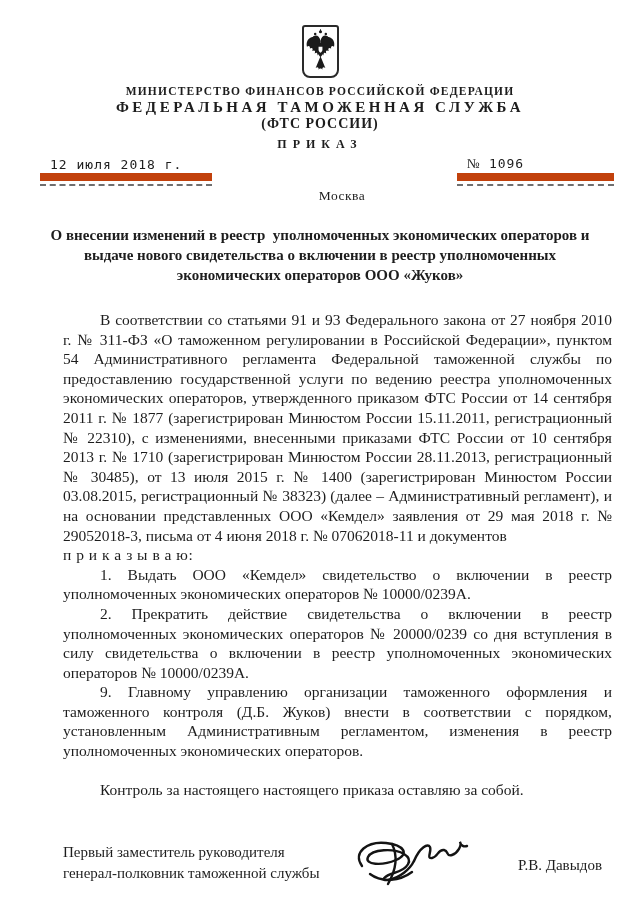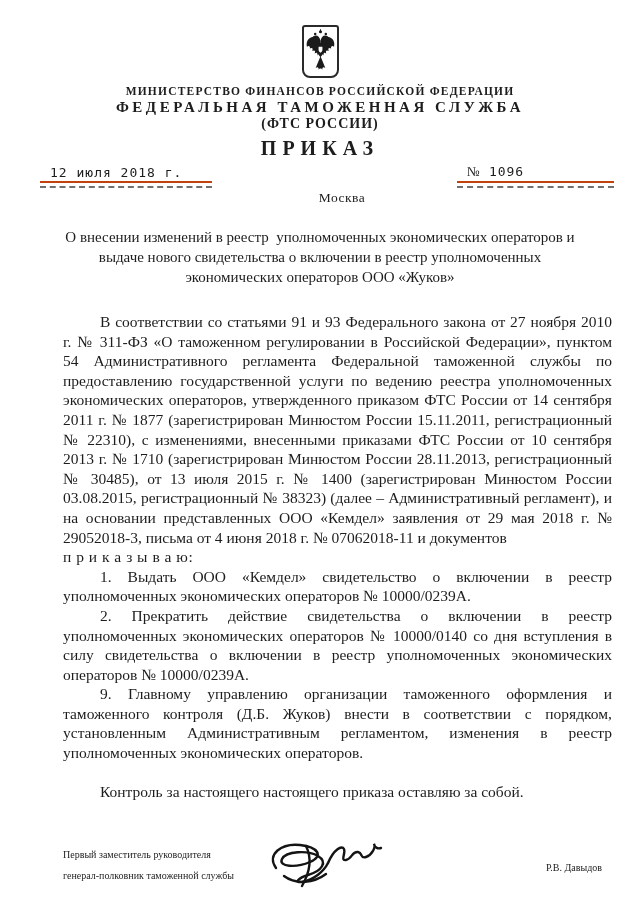--- a/index.html
+++ b/index.html
@@ -41,35 +41,35 @@
   .hdr-abbr{
     text-align:center;
     font-weight:bold;
     font-size:14px;
     letter-spacing:1px;
   }
   .hdr-doctype{
     margin-top:5px;
     text-align:center;
     font-weight:bold;
-    font-size:20px;
+    font-size:12px;
     letter-spacing:6px;
   }
   
   .dateline{
     display:flex;
     justify-content:space-between;
     align-items:flex-end;
     padding:4px 26px 0 40px;
   }
   .field{position:relative;}
   .field-text{
     display:block;
     padding:0 12px 1px 10px;
-    border-bottom:2px solid #c2410c;
+    border-bottom:8px solid #c2410c;
     font-family:"DejaVu Sans Mono", monospace;
     font-size:13px;
     letter-spacing:1px;
     white-space:nowrap;
   }
   .field-dash{
     height:2px;
     border-bottom:2px dashed #6f6f6f;
     margin-top:1px;
   }
@@ -84,21 +84,21 @@
     text-align:center;
     font-size:13.5px;
     margin-top:2px;
     letter-spacing:0.5px;
     padding-left:44px;
   }
   
   .doc-title{
     margin-top:21px;
     text-align:center;
-    font-weight:normal;
+    font-weight:bold;
     font-size:15px;
     line-height:20px;
     padding:0 18px;
   }
   
   .content{
     margin-top:25px;
     padding:0 28px 0 63px;
     font-size:15.5px;
     line-height:19.6px;
@@ -110,21 +110,21 @@
     text-indent:0;
     letter-spacing:0.5px;
   }
   .control-par{margin-top:19.6px !important;}
   
   .sign-row{
     margin-top:42px;
     padding:0 38px 0 63px;
     display:flex;
     align-items:flex-start;
-    font-size:10px;
+    font-size:15px;
     line-height:21.5px;
   }
   .sign-position{white-space:nowrap;}
   .sign-scribble{
     margin:-6px 0 0 28px;
     flex:0 0 auto;
   }
   .sign-name{
     margin-left:auto;
     margin-top:13px;
@@ -174,21 +174,21 @@
   <div class="doc-title">
     <div>О внесении изменений в реестр &nbsp;уполномоченных экономических операторов и</div>
     <div>выдаче нового свидетельства о включении в реестр уполномоченных</div>
     <div>экономических операторов ООО «Жуков»</div>
   </div>
 
   <div class="content">
     <p class="indent">В соответствии со статьями 91 и 93 Федерального закона от 27 ноября 2010 г. № 311-ФЗ «О таможенном регулировании в Российской Федерации», пунктом 54 Административного регламента Федеральной таможенной службы по предоставлению государственной услуги по ведению реестра уполномоченных экономических операторов, утвержденного приказом ФТС России от 14 сентября 2011 г. № 1877 (зарегистрирован Минюстом России 15.11.2011, регистрационный № 22310), с изменениями, внесенными приказами ФТС России от 10 сентября 2013 г. № 1710 (зарегистрирован Минюстом России 28.11.2013, регистрационный № 30485), от 13 июля 2015 г. № 1400 (зарегистрирован Минюстом России 03.08.2015, регистрационный № 38323) (далее – Административный регламент), и на основании представленных ООО «Кемдел» заявления от 29 мая 2018 г. № 29052018-3, письма от 4 июня 2018 г. № 07062018-11 и документов</p>
     <p class="decree-word">п р и к а з ы в а ю:</p>
     <p class="indent">1. Выдать ООО «Кемдел» свидетельство о включении в реестр уполномоченных экономических операторов № 10000/0239А.</p>
-    <p class="indent">2. Прекратить действие свидетельства о включении в реестр уполномоченных экономических операторов № 10000/0140 со дня вступления в силу свидетельства о включении в реестр уполномоченных экономических операторов № 10000/0239А.</p>
+    <p class="indent">2. Прекратить действие свидетельства о включении в реестр уполномоченных экономических операторов № 20000/0239 со дня вступления в силу свидетельства о включении в реестр уполномоченных экономических операторов № 10000/0239А.</p>
     <p class="indent">9. Главному управлению организации таможенного оформления и таможенного контроля (Д.Б. Жуков) внести в соответствии с порядком, установленным Административным регламентом, изменения в реестр уполномоченных экономических операторов.</p>
     <p class="indent control-par">Контроль за настоящего настоящего приказа оставляю за собой.</p>
   </div>
 
   <div class="sign-row">
     <div class="sign-position">
       <div>Первый заместитель руководителя</div>
       <div>генерал-полковник таможенной службы</div>
     </div>
     <svg class="sign-scribble" width="122" height="54" viewBox="0 0 122 54">

